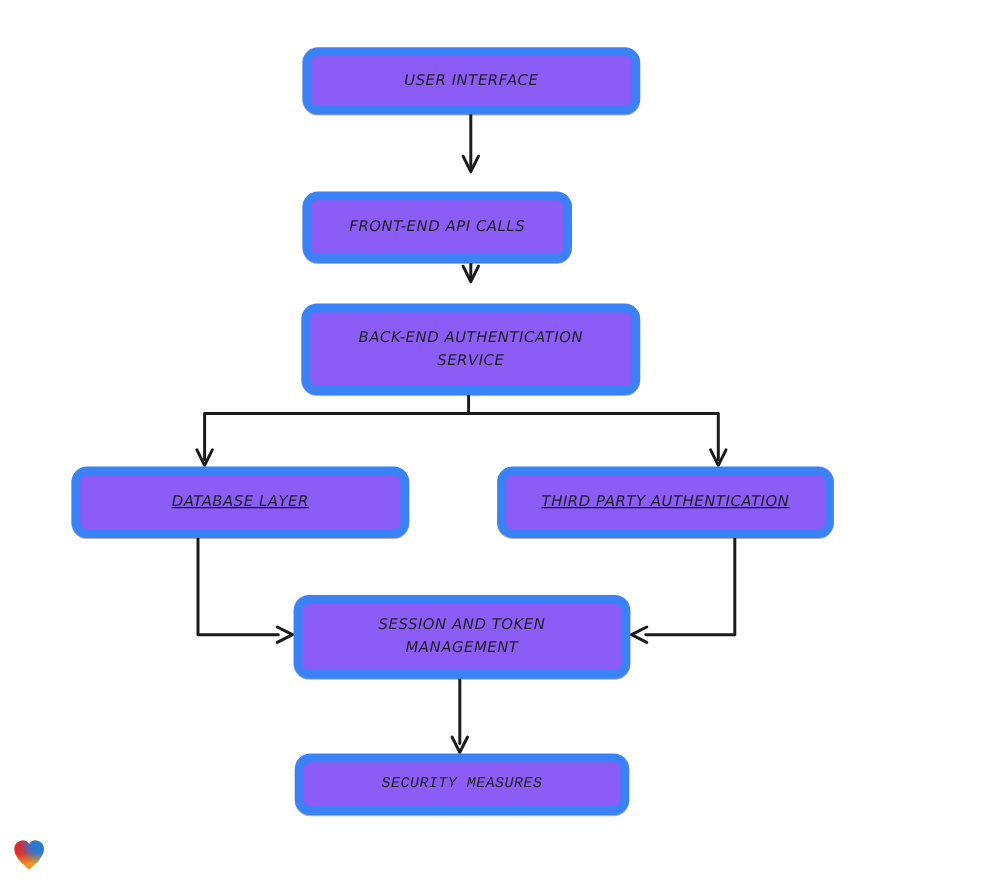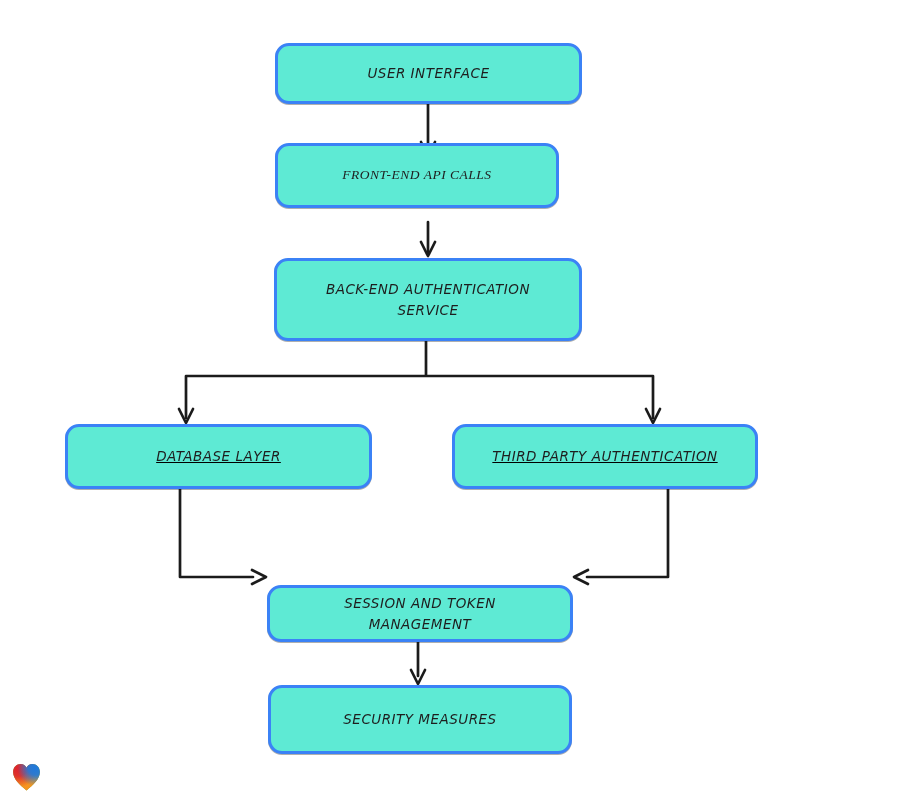--- a/index.html
+++ b/index.html
@@ -17,22 +17,22 @@
   }
   .edges-layer {
     position: absolute;
     left: 0; top: 0;
     width: 911px; height: 810px;
     pointer-events: none;
   }
   .node {
     position: absolute;
     box-sizing: border-box;
-    background: #5eead4;
-    border: 3px solid #3b82f6;
+    background: #8b5cf6;
+    border: 8px solid #3b82f6;
     border-radius: 14px;
     display: flex;
     align-items: center;
     justify-content: center;
     text-align: center;
     box-shadow: 0 1px 0 rgba(27,27,27,0.35);
   }
   .node .label {
     font-style: italic;
     font-size: 13.5px;
@@ -77,41 +77,41 @@
 
       <path d="M418 606 L418 676"></path>
       <path d="M411 670 L418 684 L425 670"></path>
     </g>
   </svg>
 
   <div class="node" style="left:275px; top:43px;  width:307px; height:61px;">
     <span class="label">USER INTERFACE</span>
   </div>
 
-  <div class="node" style="left:275px; top:143px; width:284px; height:65px;font-family:Liberation Serif, serif;">
+  <div class="node" style="left:275px; top:174px; width:245px; height:65px;">
     <span class="label">FRONT-END API CALLS</span>
   </div>
 
-  <div class="node" style="left:274px; top:258px; width:308px; height:83px;">
+  <div class="node" style="left:274px; top:276px; width:308px; height:83px;">
     <span class="label wrap-narrow">BACK-END AUTHENTICATION SERVICE</span>
   </div>
 
   <div class="node" style="left:65px;  top:424px; width:307px; height:65px;text-decoration:underline;">
     <span class="label">DATABASE LAYER</span>
   </div>
 
   <div class="node" style="left:452px; top:424px; width:306px; height:65px;text-decoration:underline;">
     <span class="label">THIRD PARTY AUTHENTICATION</span>
   </div>
 
-  <div class="node" style="left:267px; top:541px; width:306px; height:57px;margin-top:44px;">
+  <div class="node" style="left:267px; top:541px; width:306px; height:76px;">
     <span class="label wrap-narrower">SESSION AND TOKEN MANAGEMENT</span>
   </div>
 
-  <div class="node" style="left:268px; top:685px; width:304px; height:69px;">
+  <div class="node" style="left:268px; top:685px; width:304px; height:56px;font-family:Liberation Mono, monospace;">
     <span class="label">SECURITY MEASURES</span>
   </div>
 
   <svg class="brand-logo" viewBox="0 0 32 32" xmlns="http://www.w3.org/2000/svg">
     <defs>
       <path id="heart-shape" d="M16 28.5 C9.5 23 3 17.3 3 10.6 C3 6.2 6.4 3 10.3 3
                C12.8 3 15 4.4 16 6.5 C17 4.4 19.2 3 21.7 3
                C25.6 3 29 6.2 29 10.6 C29 17.3 22.5 23 16 28.5 Z"></path>
       <radialGradient id="hg-orange" cx="0.5" cy="0.9" r="0.85">
         <stop offset="0" stop-color="#f7941e" stop-opacity="1"></stop>

